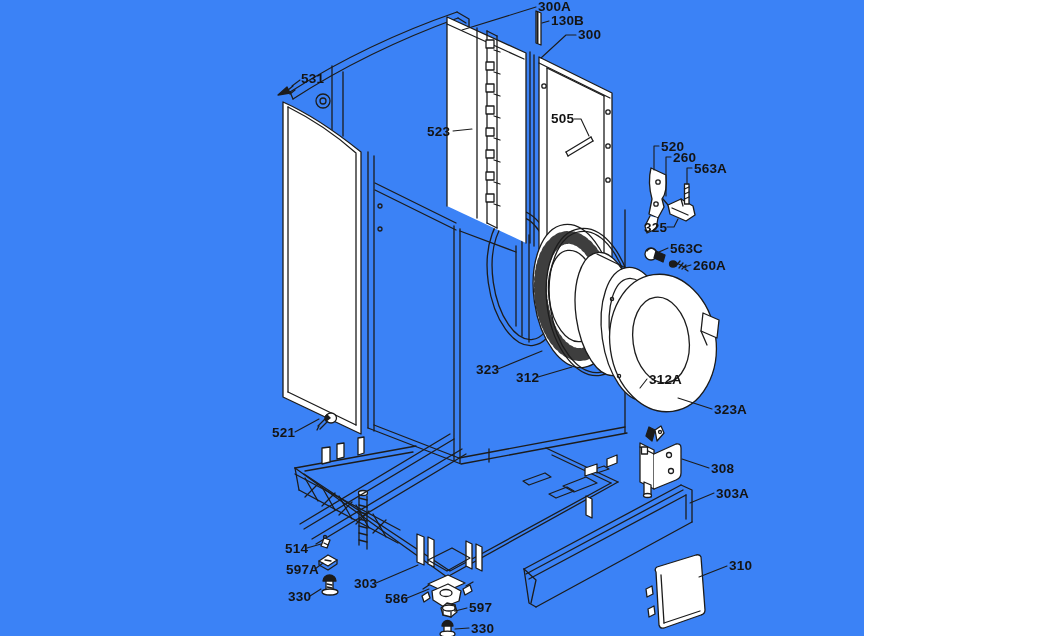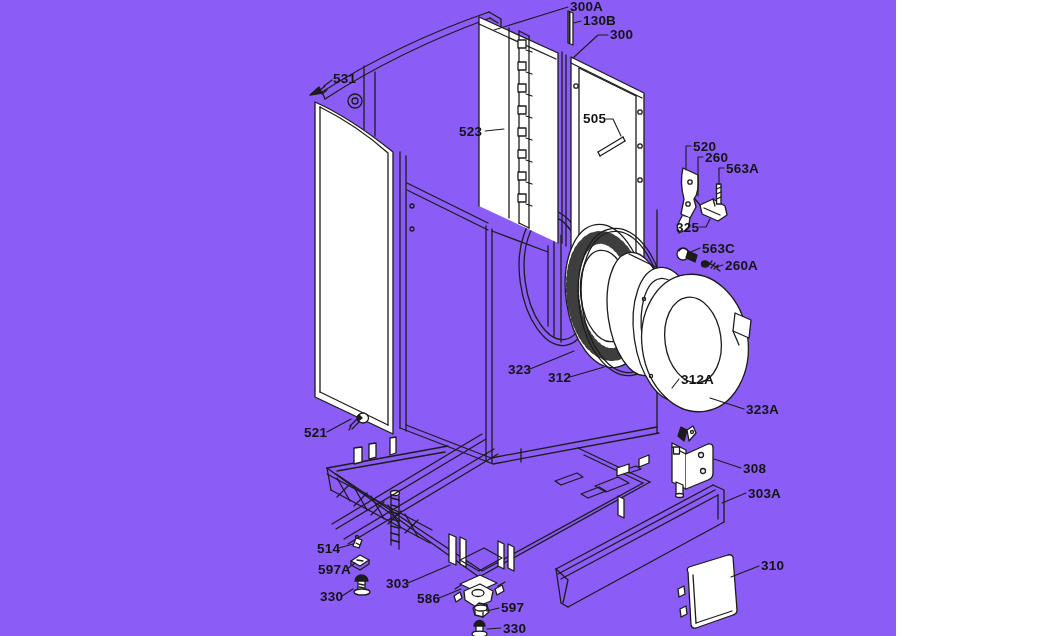--- a/index.html
+++ b/index.html
@@ -1,17 +1,17 @@
 <!DOCTYPE html>
 <html><head>
 <meta charset="utf-8">
 <style>
   html,body{margin:0;padding:0;background:#ffffff;}
   body{width:1040px;height:636px;overflow:hidden;}
-  .canvas{position:relative;width:864px;height:636px;background:#8b5cf6;padding-left:32px;}
+  .canvas{position:relative;width:864px;height:636px;background:#3b82f6;}
   svg{display:block;}
   .ln{stroke:#1c1c1c;fill:none;stroke-width:1.3;stroke-linecap:round;stroke-linejoin:round;}
   .lbl{font-family:"Liberation Sans",sans-serif;font-weight:bold;font-size:13.5px;fill:#141414;stroke:none;letter-spacing:.2px;}
   .leader{stroke:#1c1c1c;stroke-width:1.1;fill:none;stroke-linecap:round;stroke-linejoin:round;}
 </style>
 </head>
 <body>
 
 <div class="canvas">
 <svg width="1040" height="636" viewBox="0 0 1040 636">

